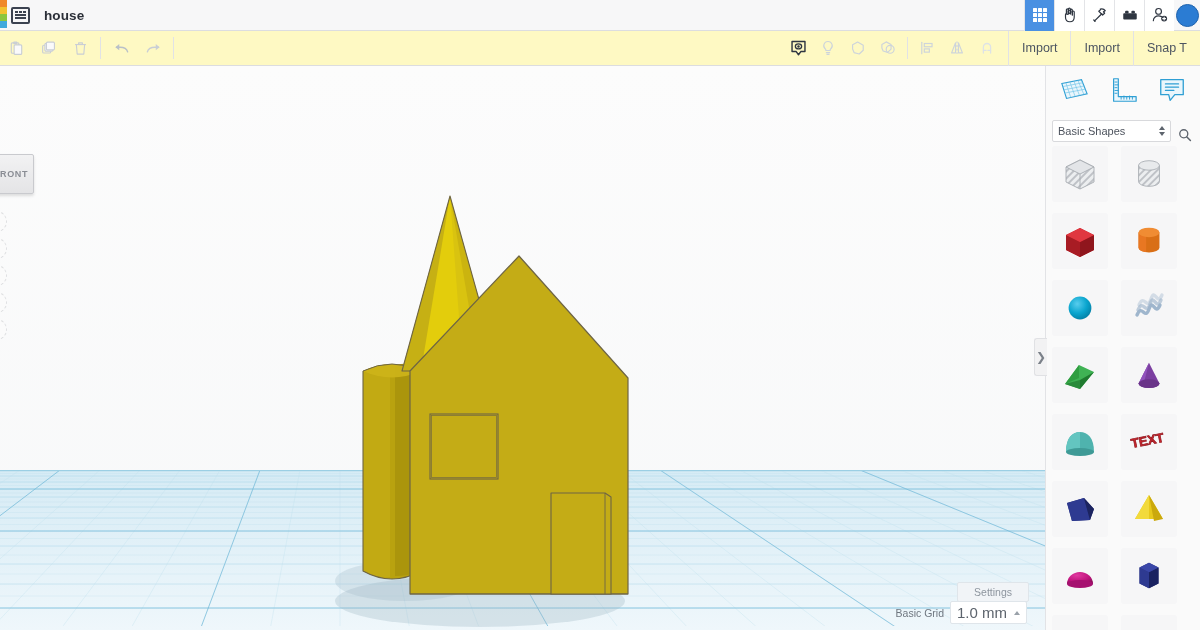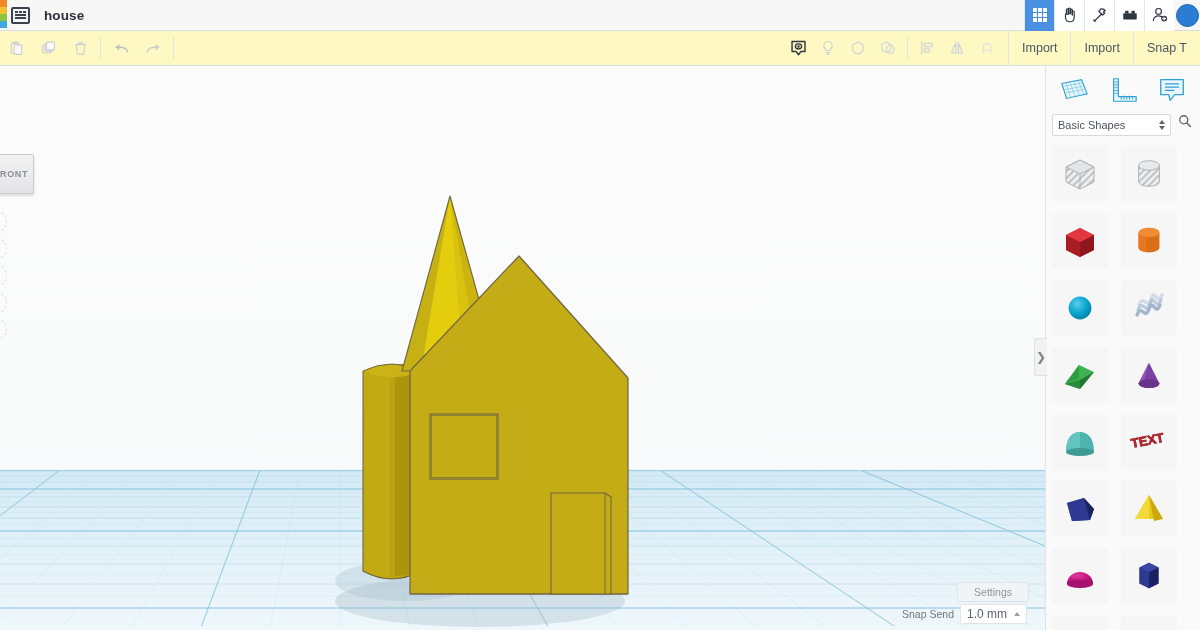--- a/index.html
+++ b/index.html
@@ -98,37 +98,37 @@
     background: #f1f4f7; border: 1px solid #dfe5ea; border-radius: 2px;
     font-size: 10.5px; color: #8d959e; padding: 3px 16px; cursor: pointer; z-index: 12;
   }
   .snapgrid {
     position: absolute; right: 18px; bottom: 6px;
     display: flex; align-items: center; gap: 6px; z-index: 12;
   }
   .snapgrid .lbl { font-size: 10.5px; color: #6f7780; }
   .snap-select {
     background: #ffffff; border: 1px solid #dfe5ea; border-radius: 2px;
-    font-size: 12px; color: #5d646d; padding: 2px 6px; cursor: pointer;
+    font-size: 15px; color: #5d646d; padding: 2px 6px; cursor: pointer;
     display: flex; align-items: center; gap: 7px;
   }
   .caret-up { width: 0; height: 0; border-left: 3.5px solid transparent; border-right: 3.5px solid transparent; border-bottom: 4px solid #9aa1a9; }
 
   
   .panel {
     position: absolute; right: 0; top: 66px; width: 155px; height: 564px;
     background: #fafafa; border-left: 1px solid #e2e3e6; z-index: 30;
   }
   .panel-tabs {
     height: 48px; display: flex; align-items: center; gap: 0;
     background: #fafafa; padding: 0 4px;
   }
   .ptab { width: 50px; height: 48px; display: flex; align-items: center; justify-content: center; cursor: pointer; }
   .panel-select-row {
-    height: 28px; display: flex; align-items: flex-start; gap: 5px; padding: 0 6px;
+    height: 28px; display: flex; align-items: flex-end; gap: 5px; padding: 0 6px;
   }
   .panel-select {
     flex: 1; height: 22px; background: #fff; border: 1px solid #d8d9dc; border-radius: 2px;
     display: flex; align-items: center; padding: 0 5px; font-size: 11px; color: #4d535d; cursor: pointer;
   }
   .spin { margin-left: auto; display: flex; flex-direction: column; gap: 2px; }
   .spin i { width: 0; height: 0; border-left: 3.5px solid transparent; border-right: 3.5px solid transparent; }
   .spin i.up { border-bottom: 4px solid #5d646d; }
   .spin i.dn { border-top: 4px solid #5d646d; }
   .search-ic { width: 18px; display: flex; align-items: center; justify-content: center; cursor: pointer; }
@@ -495,21 +495,21 @@
     <div class="navbtns">
       <div class="navbtn">⌗</div>
       <div class="navbtn">+</div>
       <div class="navbtn">−</div>
       <div class="navbtn">⌂</div>
       <div class="navbtn">↻</div>
     </div>
 
     <div class="settings-btn">Settings</div>
     <div class="snapgrid">
-      <div class="lbl">Snap Send</div>
+      <div class="lbl">Basic Grid</div>
       <div class="snap-select">
         <span>1.0 mm</span>
         <i class="caret-up"></i>
       </div>
     </div>
   </div>
 
   <div class="panel">
     <div class="panel-collapse">❯</div>
 

